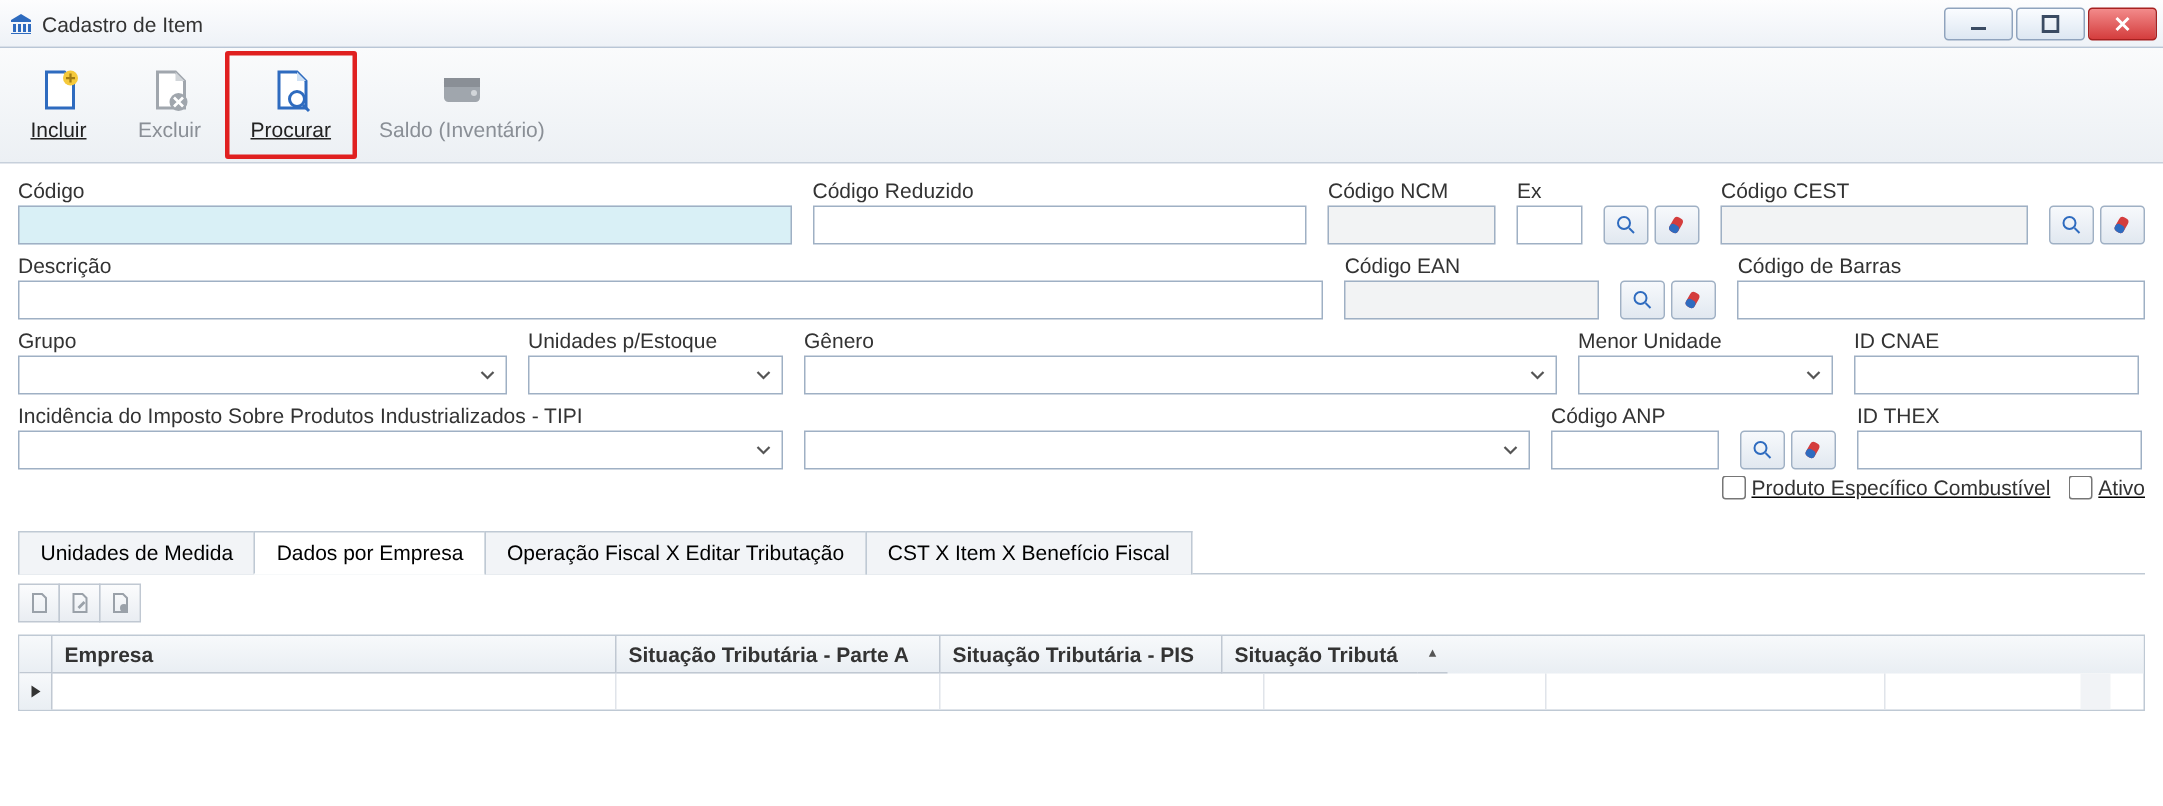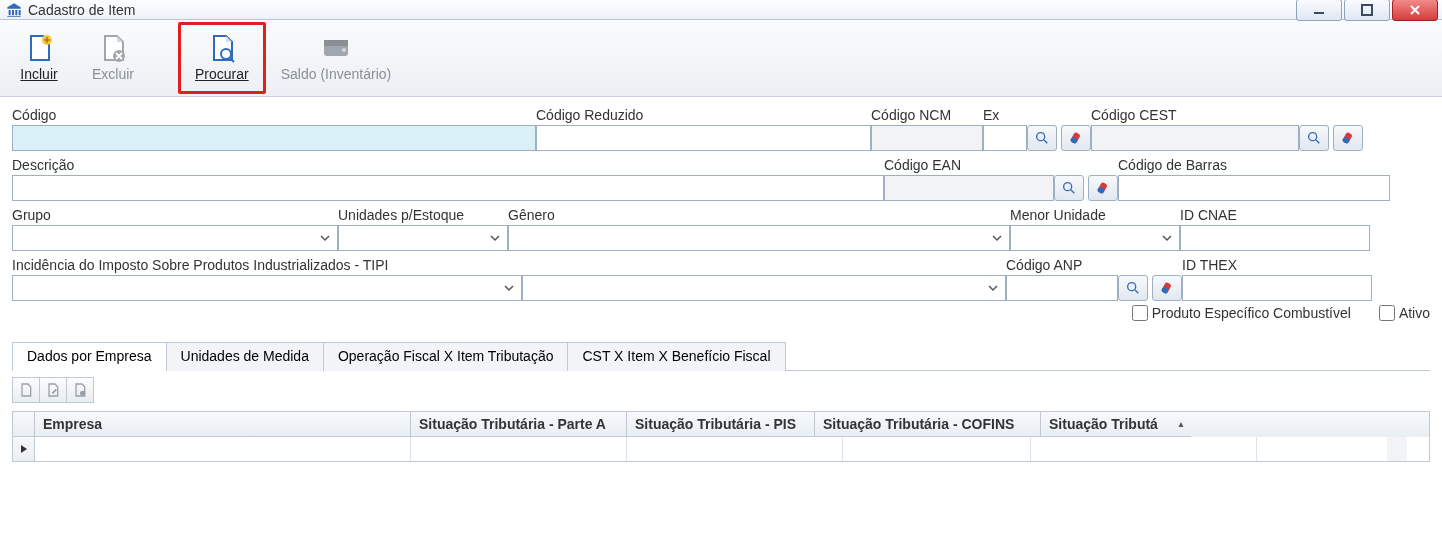--- a/index.html
+++ b/index.html
@@ -1,20 +1,20 @@
 <!DOCTYPE html>
 <html><head>
 <meta charset="utf-8">
 <style>
   * { box-sizing: border-box; margin: 0; padding: 0; font-family: "Segoe UI", Tahoma, sans-serif; }
   body { background: #fff; width: 1442px; height: 537px; overflow: hidden; }
 
   
   .titlebar {
-    height: 20px; background: linear-gradient(#fdfdfe,#eef2f7);
+    height: 32px; background: linear-gradient(#fdfdfe,#eef2f7);
     border-bottom: 1px solid #b9c6d6; display: flex; align-items: center;
     padding: 0 4px 0 6px; font-size: 14px; color: #333;
   }
   .titlebar .app-icon { width: 16px; height: 16px; margin-right: 6px; }
   .titlebar .title { flex: 1; }
   .titlebar .winbtns { display: flex; gap: 2px; }
   .winbtn {
     width: 46px; height: 22px; border: 1px solid #8fa3bd; border-radius: 3px;
     background: linear-gradient(#fafcff,#dde7f2); display:flex;align-items:center;justify-content:center;
     font-size: 11px; color:#3a4b63; cursor:pointer;
@@ -26,26 +26,26 @@
     height: 77px; background: linear-gradient(#fafbfc,#ecf0f4);
     border-bottom: 1px solid #c7d0db; display: flex; align-items: stretch; padding: 2px;
   }
   .tbtn {
     padding: 4px 14px 6px; display:flex; flex-direction:column; align-items:center; justify-content:center;
     border: 1px solid transparent; background: transparent; font-size: 14px; cursor:pointer; min-width:74px;
   }
   .tbtn .ticon { width: 32px; height: 32px; margin-bottom: 2px; }
   .tbtn .tlabel { color:#222; }
   .tbtn.disabled .tlabel { color:#8a8f96; }
-  .tbtn.highlight { border: 3px solid #e02020; border-radius: 2px; margin-left: 28px; }
+  .tbtn.highlight { border: 3px solid #e02020; border-radius: 2px; }
   .tbtn .ul { text-decoration: underline; }
 
   
   .form-area { padding: 10px 12px 8px; }
-  .row { display: flex; margin-bottom: 6px; align-items: flex-end; }
+  .row { display: flex; gap: 14px; margin-bottom: 6px; align-items: flex-end; }
   .field { display:flex; flex-direction:column; }
   .field label { font-size: 14px; color:#333; margin-bottom: 2px; white-space: nowrap; }
   .field input[type=text] {
     height: 26px; border: 1px solid #9fb0c4; padding: 2px 4px; font-size: 14px; background:#fff;
   }
   .field.readonly input[type=text] { background:#f2f3f4; }
   .field.active input[type=text] { background:#d9f0f6; }
   .dropdown {
     height: 26px; border: 1px solid #9fb0c4; background:#fff; position:relative;
   }
@@ -328,37 +328,37 @@
             <rect x="6" y="12" width="10" height="8" rx="4" transform="rotate(30 11 12)" fill="#2e6bbf"></rect>
           </svg>
         </div>
     </div>
     <div class="field" style="width:190px">
       <label>ID THEX</label>
       <input type="text" value="" style="">
     </div>
   </div>
 
-  <div class="row" style="justify-content:flex-end; margin-top:-2px; gap:28px;">
+  <div class="row" style="justify-content:flex-end; margin-top:-2px; gap:12px;text-decoration:underline;">
     <label class="chk">
       <input type="checkbox" style="">
       <span>Produto Específico Combustível</span>
     </label>
     <label class="chk">
       <input type="checkbox" style="">
       <span>Ativo</span>
     </label>
   </div>
 
 </div>
 
 <div class="tabs">
+  <div class="tab">Unidades de Medida</div>
   <div class="tab active">Dados por Empresa</div>
-  <div class="tab">Unidades de Medida</div>
-  <div class="tab">Operação Fiscal X Item Tributação</div>
+  <div class="tab">Operação Fiscal X Editar Tributação</div>
   <div class="tab">CST X Item X Benefício Fiscal</div>
 </div>
 
 <div class="subtb">
   <div class="subbtn">
       <svg width="16" height="16" viewBox="0 0 24 24">
         <path d="M6 3h9l4 4v14H6z" fill="none" stroke="#9aa1a9" stroke-width="2"></path>
       </svg>
     </div>
   <div class="subbtn">
@@ -374,21 +374,20 @@
       </svg>
     </div>
 </div>
 
 <div class="grid">
   <div class="grid-header">
     <div class="gh-indicator"></div>
     <div class="gh-cell" style="width:376px">Empresa</div>
     <div class="gh-cell" style="width:216px">Situação Tributária - Parte A</div>
     <div class="gh-cell" style="width:188px">Situação Tributária - PIS</div>
-    <div class="gh-cell" style="width:226px">Situação Tributária - COFINS</div>
     <div class="gh-cell" style="width:130px;border-right:none;">Situação Tributá</div>
     <div class="gh-scroll">▴</div>
   </div>
   <div class="grid-body">
     <div class="row-indicator">
       <svg width="8" height="10" viewBox="0 0 8 10">
           <path d="M1 1l6 4-6 4z" fill="#333"></path>
         </svg>
     </div>
     <div class="gb-cell" style="width:376px"></div>

